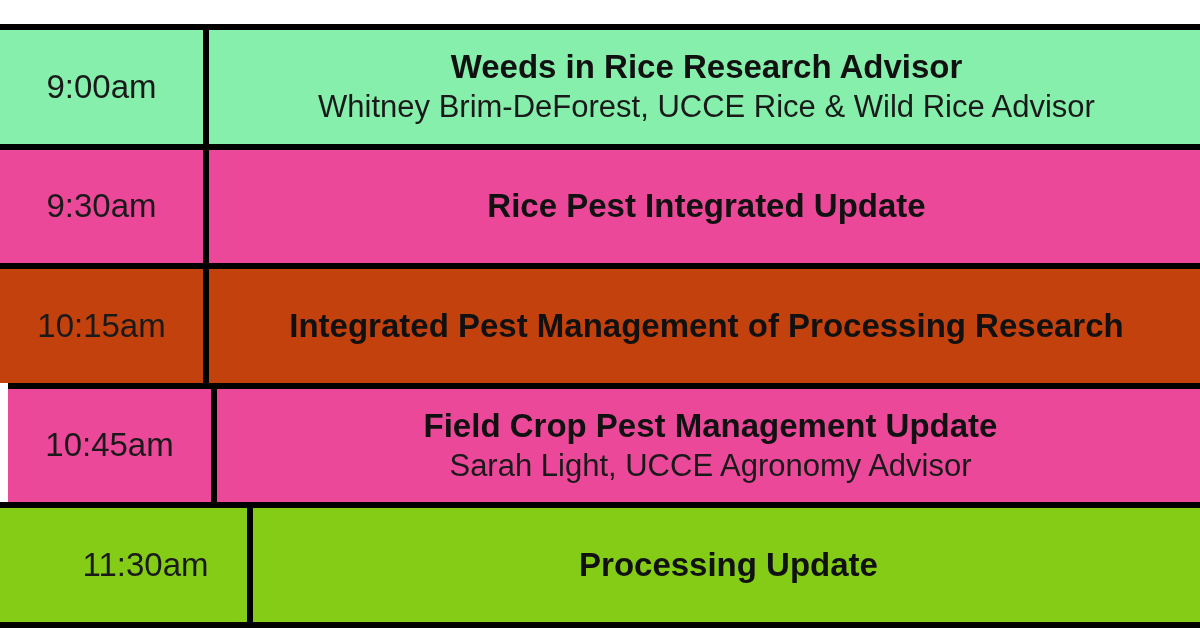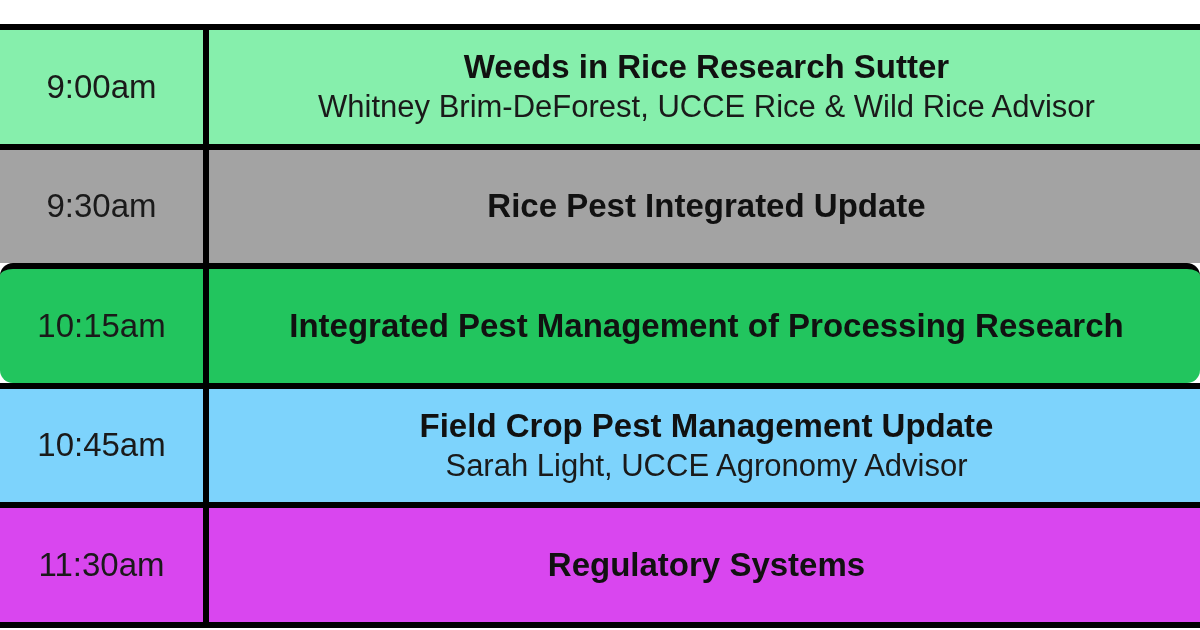--- a/index.html
+++ b/index.html
@@ -84,42 +84,42 @@
     margin-top: 1px;
   }
 </style>
 </head>
 <body>
 
 <div id="schedule-table">
     <div class="schedule-row" style="background-color: #86efac; margin-top: 20px;">
       <div class="time-cell">9:00am</div>
       <div class="session-cell">
-        <div class="session-title">Weeds in Rice Research Sutter</div>
+        <div class="session-title">Weeds in Rice Research Advisor</div>
         <div class="session-speaker">Whitney Brim-DeForest, UCCE Rice &amp; Wild Rice Advisor</div>
       </div>
     </div>
-    <div class="schedule-row" style="background-color: #a3a3a3;">
+    <div class="schedule-row" style="background-color: #ec4899;">
       <div class="time-cell">9:30am</div>
       <div class="session-cell">
         <div class="session-title">Rice Pest Integrated Update</div>
       </div>
     </div>
-    <div class="schedule-row" style="background-color: #22c55e; border-radius: 13px;">
+    <div class="schedule-row" style="background-color: #c2410c;">
       <div class="time-cell">10:15am</div>
       <div class="session-cell">
         <div class="session-title">Integrated Pest Management of Processing Research</div>
       </div>
     </div>
-    <div class="schedule-row" style="background-color: #7dd3fc;">
+    <div class="schedule-row" style="background-color: #ec4899; margin-left: 8px;">
       <div class="time-cell">10:45am</div>
       <div class="session-cell">
         <div class="session-title">Field Crop Pest Management Update</div>
         <div class="session-speaker">Sarah Light, UCCE Agronomy Advisor</div>
       </div>
     </div>
-    <div class="schedule-row last-row" style="background-color: #d946ef;">
+    <div class="schedule-row last-row" style="background-color: #84cc16; padding-left: 44px;">
       <div class="time-cell">11:30am</div>
       <div class="session-cell">
-        <div class="session-title">Regulatory Systems</div>
+        <div class="session-title">Processing Update</div>
       </div>
     </div>
   </div>
 
 </body></html>

